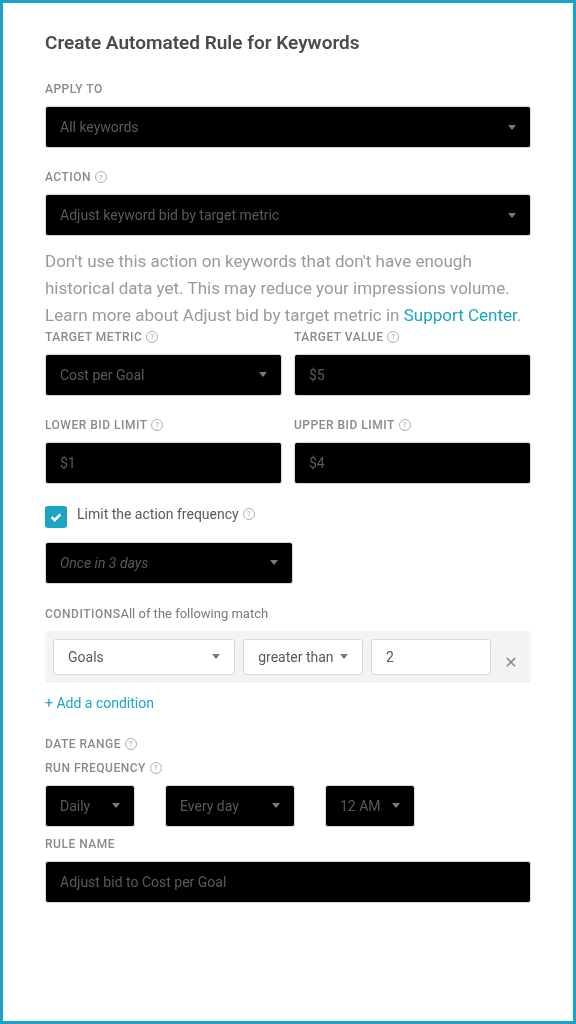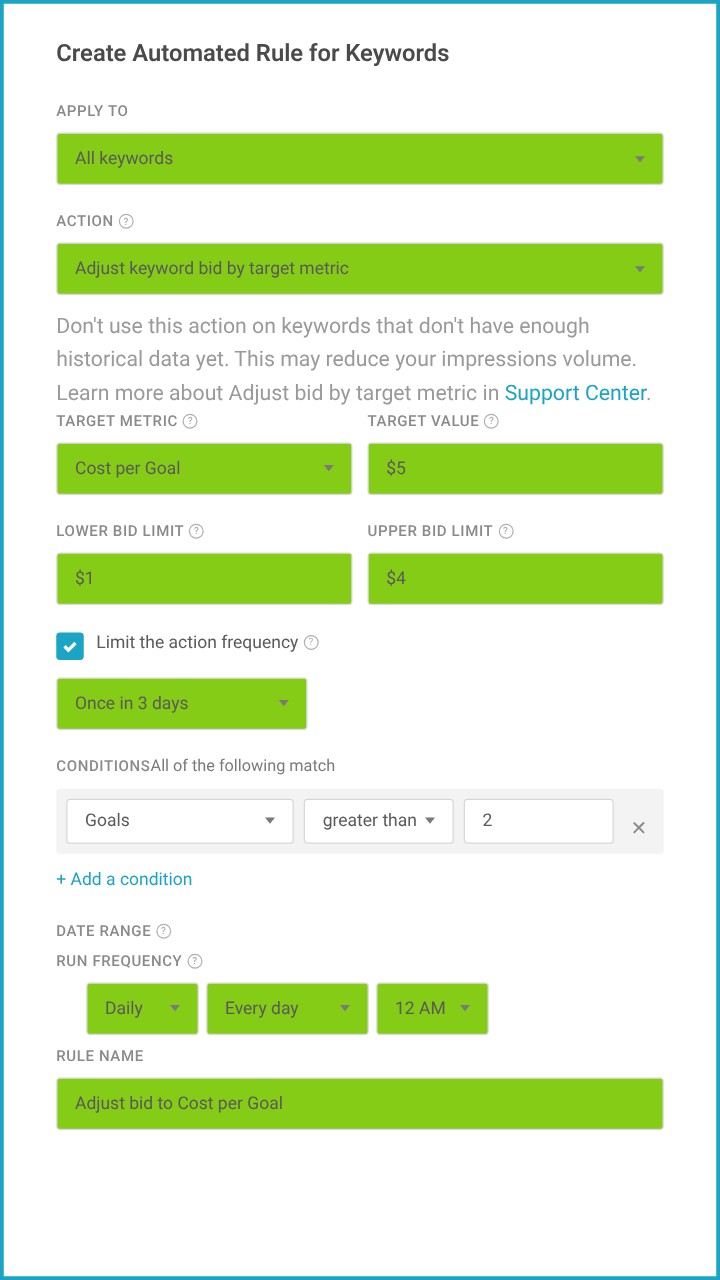--- a/index.html
+++ b/index.html
@@ -38,21 +38,21 @@
       border: 1px solid #b0b0b0;
       border-radius: 50%;
       font-size: 8px;
       color: #b0b0b0;
       cursor: help;
     }
     .select-wrap, .input-wrap {
       position: relative;
       border: 1px solid #d8d8d8;
       border-radius: 3px;
-      background: #84cc16;
+      background: #000000;
       height: 42px;
       display: flex;
       align-items: center;
       padding: 0 14px;
       margin-bottom: 22px;
       cursor: pointer;
     }
     .select-wrap .value, .input-wrap .value {
       font-size: 14px;
       color: #5a5a5a;
@@ -107,21 +107,22 @@
       fill: none;
     }
     .checkbox-label {
       font-size: 14px;
       color: #5a5a5a;
       display: flex;
       align-items: center;
       gap: 4px;
     }
     .small-select {
-      width: 201px;
+      width: 248px;
+      font-style: italic;
     }
     .conditions-header {
       display: flex;
       justify-content: flex-start;
       align-items: baseline;
       margin-bottom: 10px;
     }
     .conditions-sub {
       font-size: 13px;
       color: #7a7a7a;
@@ -155,23 +156,22 @@
     }
     .add-link {
       font-size: 14px;
       color: #1ba4c4;
       cursor: pointer;
       display: inline-block;
       margin-bottom: 26px;
     }
     .freq-row {
       display: flex;
-      gap: 6px;
+      gap: 30px;
       margin-bottom: 10px;
-      margin-left: 24px;
     }
     .freq-row .select-wrap {
       margin-bottom: 0;
       height: 42px;
     }
     .freq-1 { width: 90px; }
     .freq-2 { width: 130px; }
     .freq-3 { width: 90px; }
     .freq-hint {
       font-size: 12.5px;

